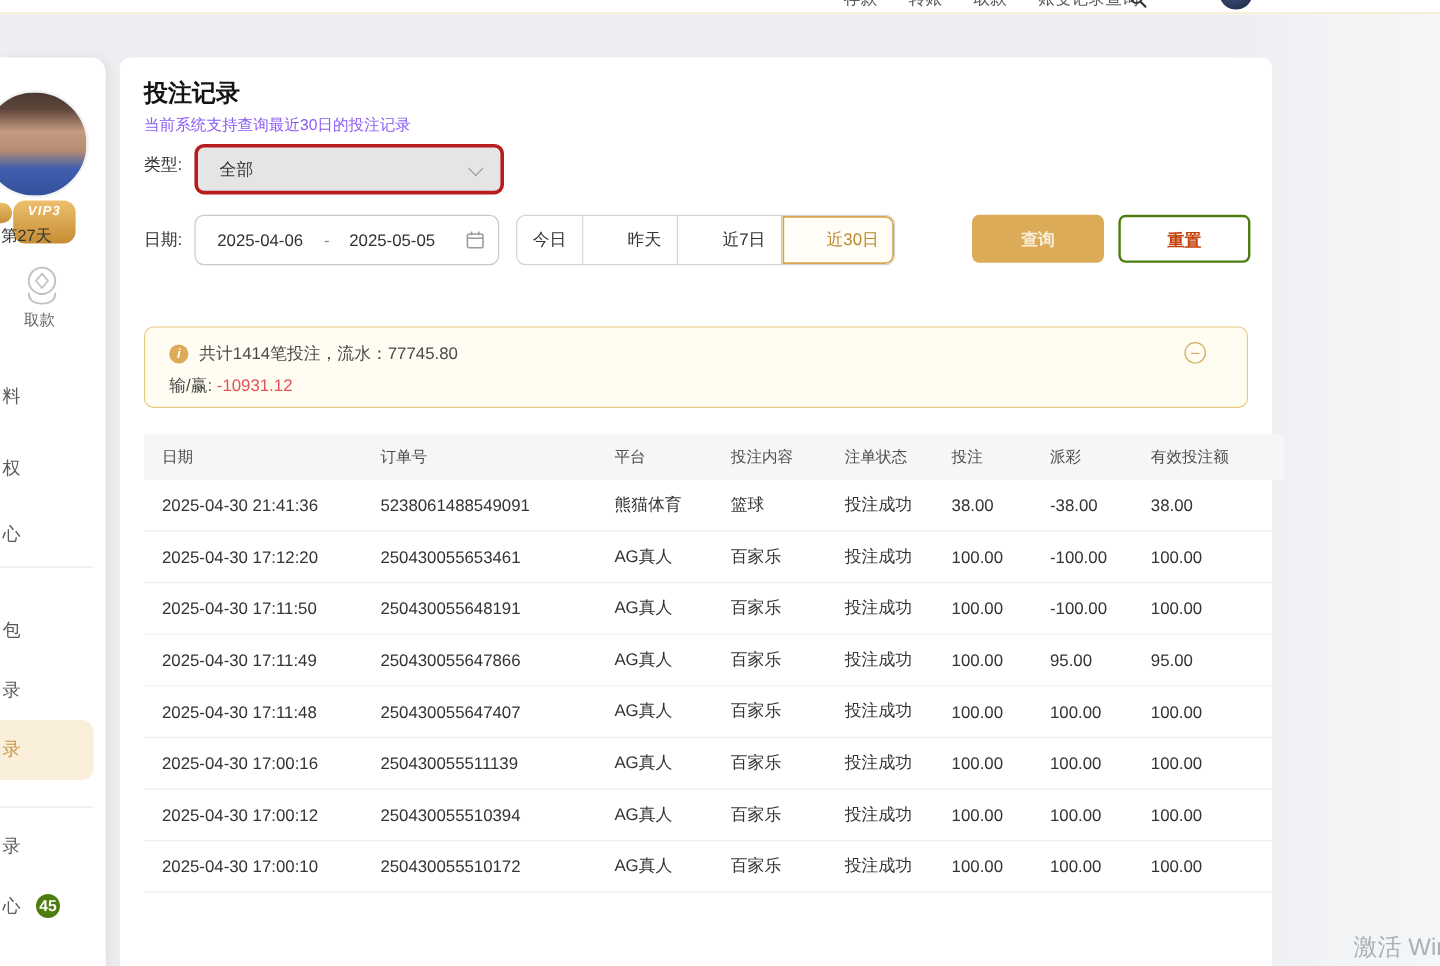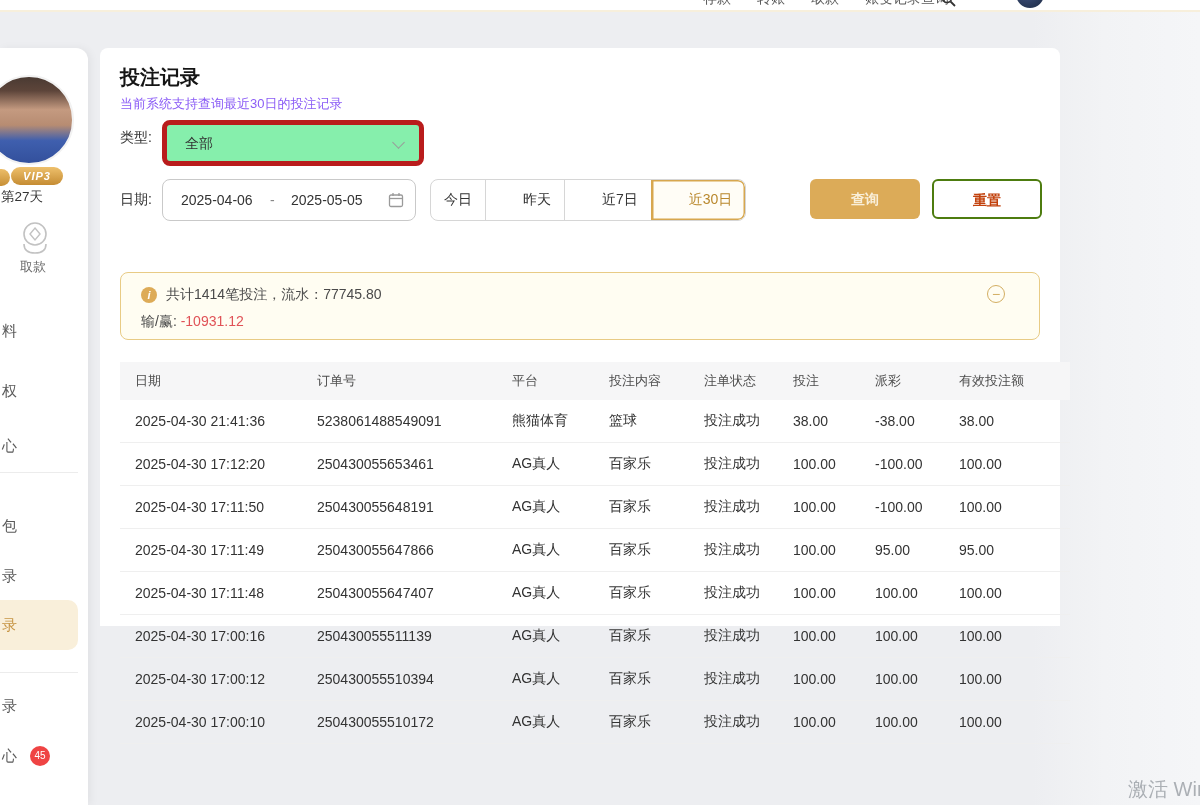--- a/index.html
+++ b/index.html
@@ -17,54 +17,54 @@
   .top-avatar{position:absolute;left:1016px;top:-20px;width:28px;height:28px;border-radius:50%;
     background:radial-gradient(circle at 40% 35%,#46598a,#273655 70%);}
   
   .sidebar{position:absolute;left:0;top:48px;width:88px;height:757px;background:#fff;
     border-radius:0 12px 0 0;box-shadow:3px 0 8px rgba(0,0,0,.05);z-index:4;}
   .side-avatar{position:absolute;left:-16px;top:27px;width:86px;height:86px;border-radius:50%;
     border:2px solid #f2f2f2;
     background:linear-gradient(180deg,#4a3a32 0%,#5d453a 16%,#c49a80 38%,#b78c72 56%,#3f5fae 74%,#33509c 100%);}
   .vip-part{position:absolute;left:-14px;top:121px;width:24px;height:17px;border-radius:9px;
     background:linear-gradient(180deg,#ecbd69,#c78f35);}
-  .vip-badge{position:absolute;left:11px;top:119px;width:52px;height:18px;border-radius:10px;
+  .vip-badge{position:absolute;left:11px;top:119px;width:52px;height:36px;border-radius:10px;
     background:linear-gradient(180deg,#eec06c,#c58c33);color:#fff;font-size:11px;font-weight:bold;
     font-style:italic;text-align:center;line-height:18px;letter-spacing:1px;}
   .day-text{position:absolute;left:1px;top:140px;font-size:13.5px;color:#333;}
   .withdraw-icon{position:absolute;left:16px;top:172px;}
   .withdraw-label{position:absolute;left:20px;top:210px;font-size:13px;color:#666;}
   .side-menu{position:absolute;left:0;top:0;width:88px;height:100%;}
   .side-item{position:absolute;left:0;width:88px;height:28px;line-height:28px;font-size:15px;color:#5a5a5a;}
   .side-label{margin-left:2px;}
   .side-item.active{left:-20px;width:98px;height:50px;line-height:50px;border-radius:10px;background:#f9efda;}
   .side-item.active .side-label{margin-left:22px;color:#c79545;}
   .side-badge{display:inline-block;margin-left:13px;width:20px;height:20px;border-radius:50%;
-    background:#ef4444;color:#fff;font-size:10px;font-weight:normal;text-align:center;line-height:20px;
+    background:#4d7c0f;color:#fff;font-size:13px;font-weight:bold;text-align:center;line-height:20px;
     vertical-align:middle;transform:translateY(-1px);}
   .side-divider{position:absolute;left:0;width:78px;height:1px;background:#ececec;}
   .side-menu > :nth-child(1){top:269px}
   .side-menu > :nth-child(2){top:329px}
   .side-menu > :nth-child(3){top:384px}
   .side-menu > :nth-child(4){top:424px}
   .side-menu > :nth-child(5){top:464px}
   .side-menu > :nth-child(6){top:514px}
   .side-menu > :nth-child(7){top:552px}
   .side-menu > :nth-child(8){top:624px}
   .side-menu > :nth-child(9){top:644px}
   .side-menu > :nth-child(10){top:694px}
   
-  .card{position:absolute;left:100px;top:48px;width:960px;height:578px;background:#fff;
+  .card{position:absolute;left:100px;top:48px;width:960px;height:757px;background:#fff;
     border-radius:8px 8px 0 0;z-index:3;}
   .page-title{position:absolute;left:20px;top:16px;font-size:20px;font-weight:bold;color:#141414;}
   .page-subtitle{position:absolute;left:20px;top:47px;font-size:13px;color:#8b5cf6;}
   .filter-label{position:absolute;font-size:14px;color:#333;}
   .type-label{left:20px;top:81px;}
-  .type-select{position:absolute;left:62px;top:72px;width:252px;height:36px;border:5px solid #b91c1c;
-    border-radius:8px;background:#86efac;}
+  .type-select{position:absolute;left:62px;top:72px;width:252px;height:36px;border:3px solid #b91c1c;
+    border-radius:8px;background:#e5e5e5;}
   .type-value{position:absolute;left:18px;top:0;line-height:36px;font-size:14px;color:#333;}
   .chevron{position:absolute;right:16px;top:13px;width:8px;height:8px;border-right:1.5px solid #999;
     border-bottom:1.5px solid #999;transform:rotate(45deg);}
   .date-label{left:20px;top:143px;}
   .date-range{position:absolute;left:62px;top:131px;width:252px;height:40px;border:1px solid #c9c9c9;
     border-radius:8px;background:#fff;font-size:14px;color:#333;}
   .date-start{position:absolute;left:18px;line-height:40px;}
   .date-sep{position:absolute;left:107px;line-height:40px;color:#888;}
   .date-end{position:absolute;left:128px;line-height:40px;}
   .cal-icon{position:absolute;right:11px;top:12px;}

